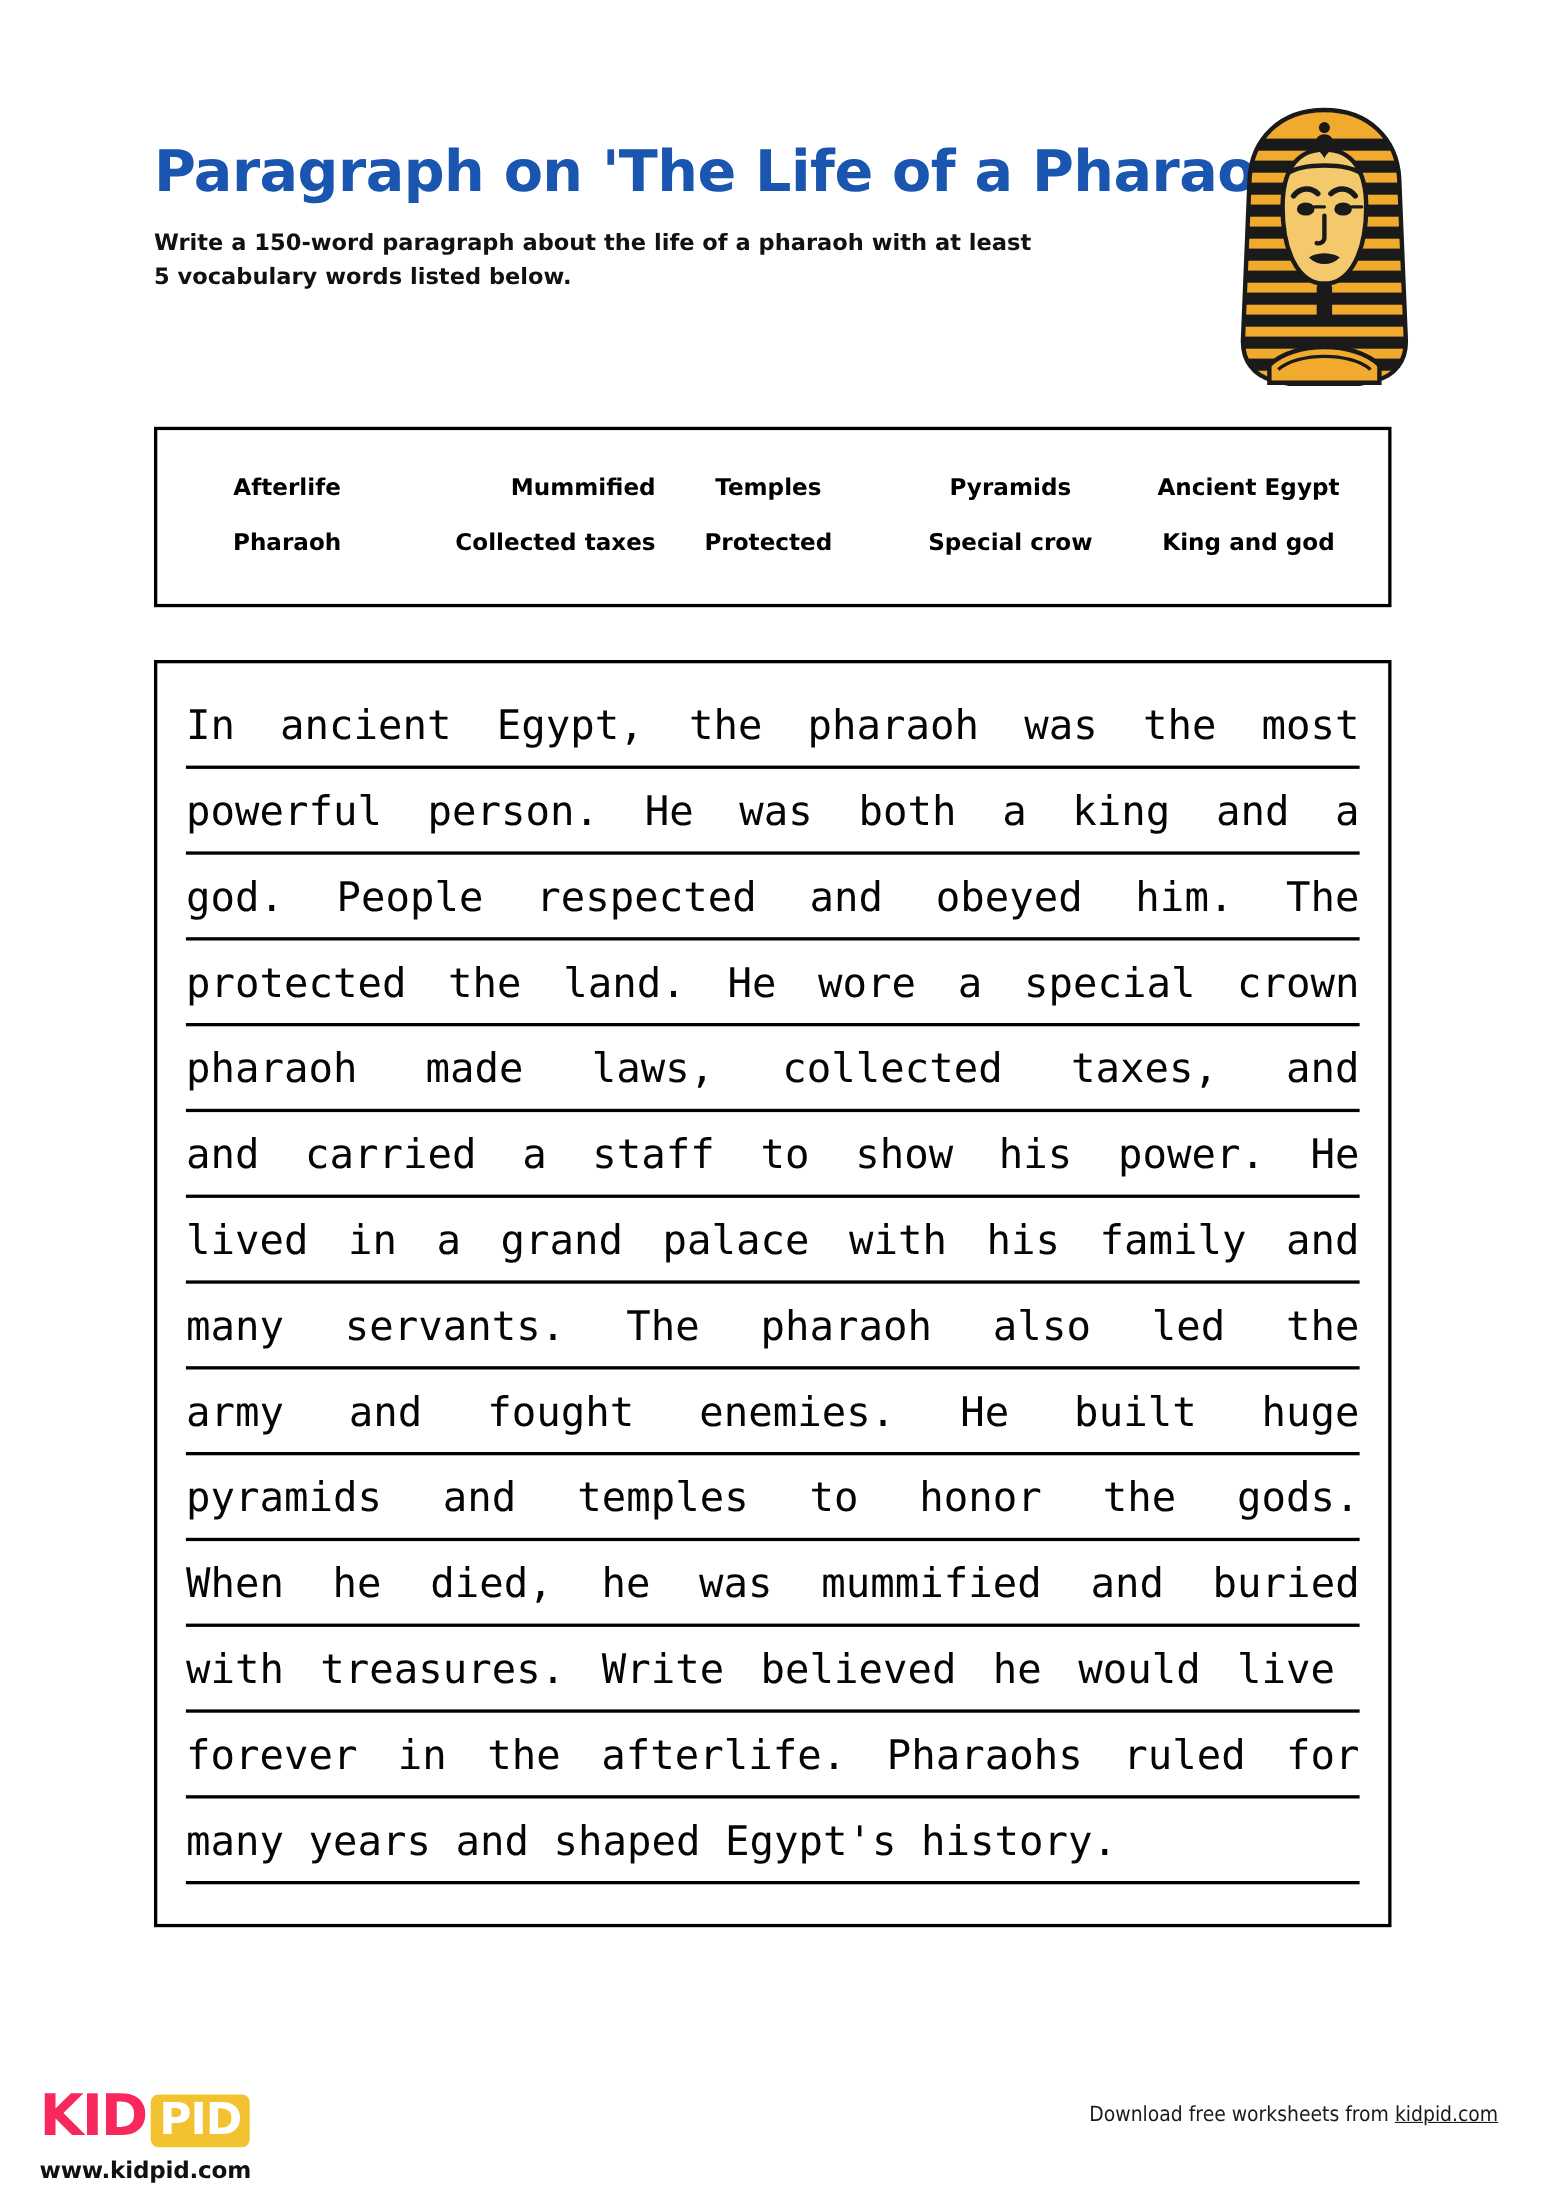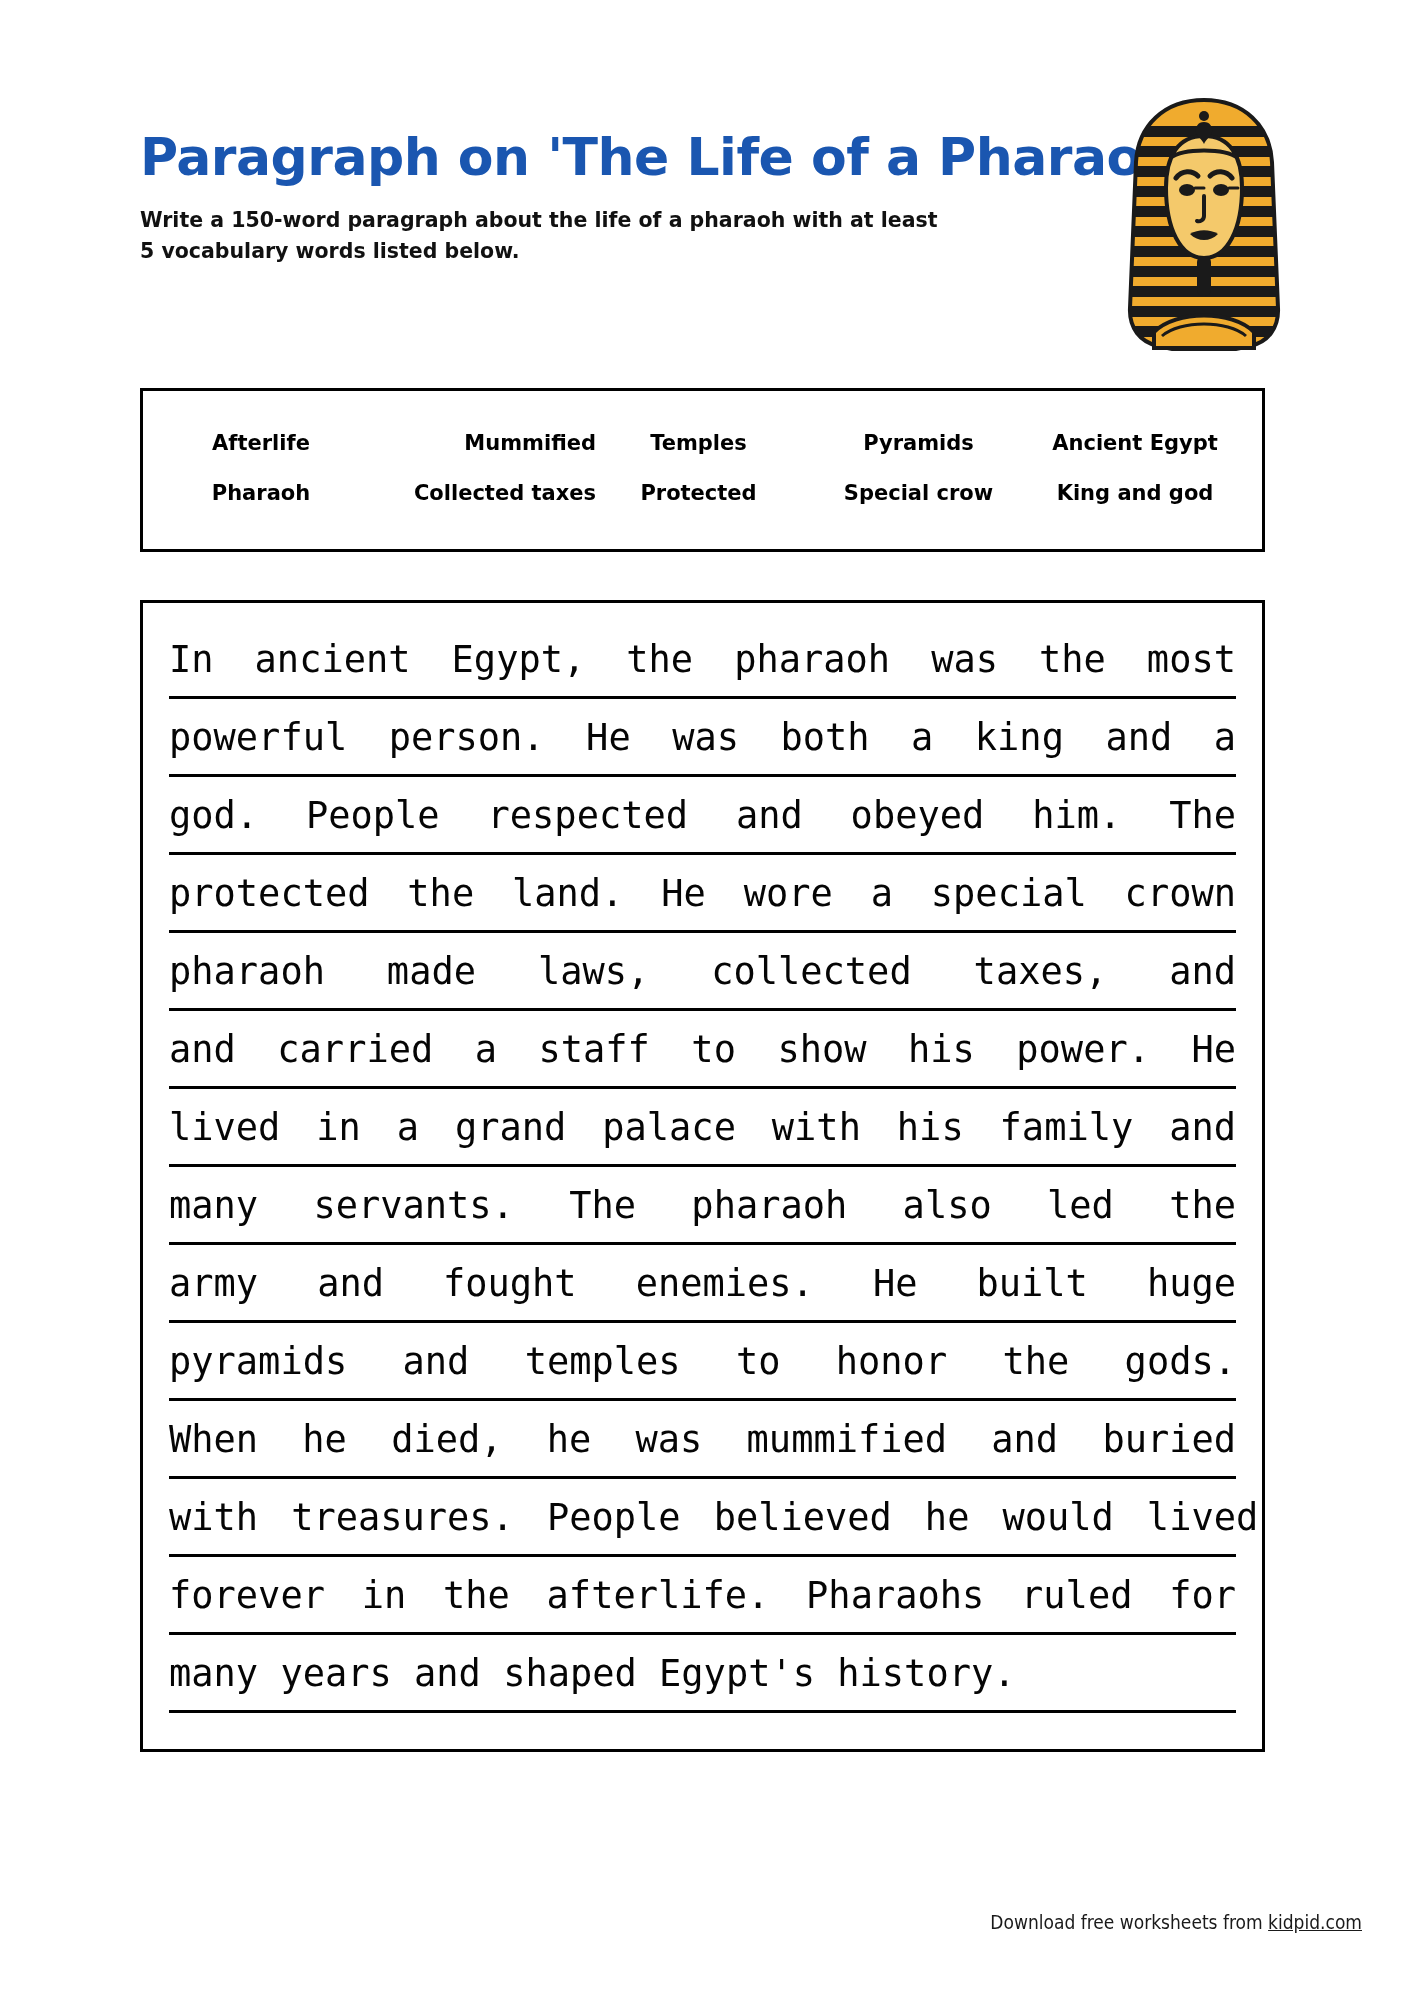--- a/index.html
+++ b/index.html
@@ -302,25 +302,32 @@
     <div class="answer-line" style="word-spacing: 19.21px;">powerful person. He was both a king and a</div>
     <div class="answer-line" style="word-spacing: 25.61px;">god. People respected and obeyed him. The</div>
     <div class="answer-line" style="word-spacing: 15.59px;">protected the land. He wore a special crown</div>
     <div class="answer-line" style="word-spacing: 39.65px;">pharaoh made laws, collected taxes, and</div>
     <div class="answer-line" style="word-spacing: 19.21px;">and carried a staff to show his power. He</div>
     <div class="answer-line" style="word-spacing: 13.64px;">lived in a grand palace with his family and</div>
     <div class="answer-line" style="word-spacing: 33.04px;">many servants. The pharaoh also led the</div>
     <div class="answer-line" style="word-spacing: 36.75px;">army and fought enemies. He built huge</div>
     <div class="answer-line" style="word-spacing: 33.04px;">pyramids and temples to honor the gods.</div>
     <div class="answer-line" style="word-spacing: 21.96px;">When he died, he was mummified and buried</div>
-    <div class="answer-line" style="word-spacing: 10.76px;">with treasures. People believed he would lived</div>
+    <div class="answer-line" style="word-spacing: 10.76px;">with treasures. Write believed he would live</div>
     <div class="answer-line" style="word-spacing: 14.48px;">forever in the afterlife. Pharaohs ruled for</div>
     <div class="answer-line">many years and shaped Egypt's history.</div>
   </div>
 
+  <div class="footer-logo">
+    <div class="logo-mark">
+      <span class="logo-kid">KID</span>
+      <span class="logo-pid">PID</span>
+    </div>
+    <div class="logo-url">www.kidpid.com</div>
+  </div>
 
   <div class="footer-right">
     <div>
       <span>Download free worksheets from </span><span class="link">kidpid.com</span>
     </div>
   </div>
 
 </div>
 
 </body></html>

